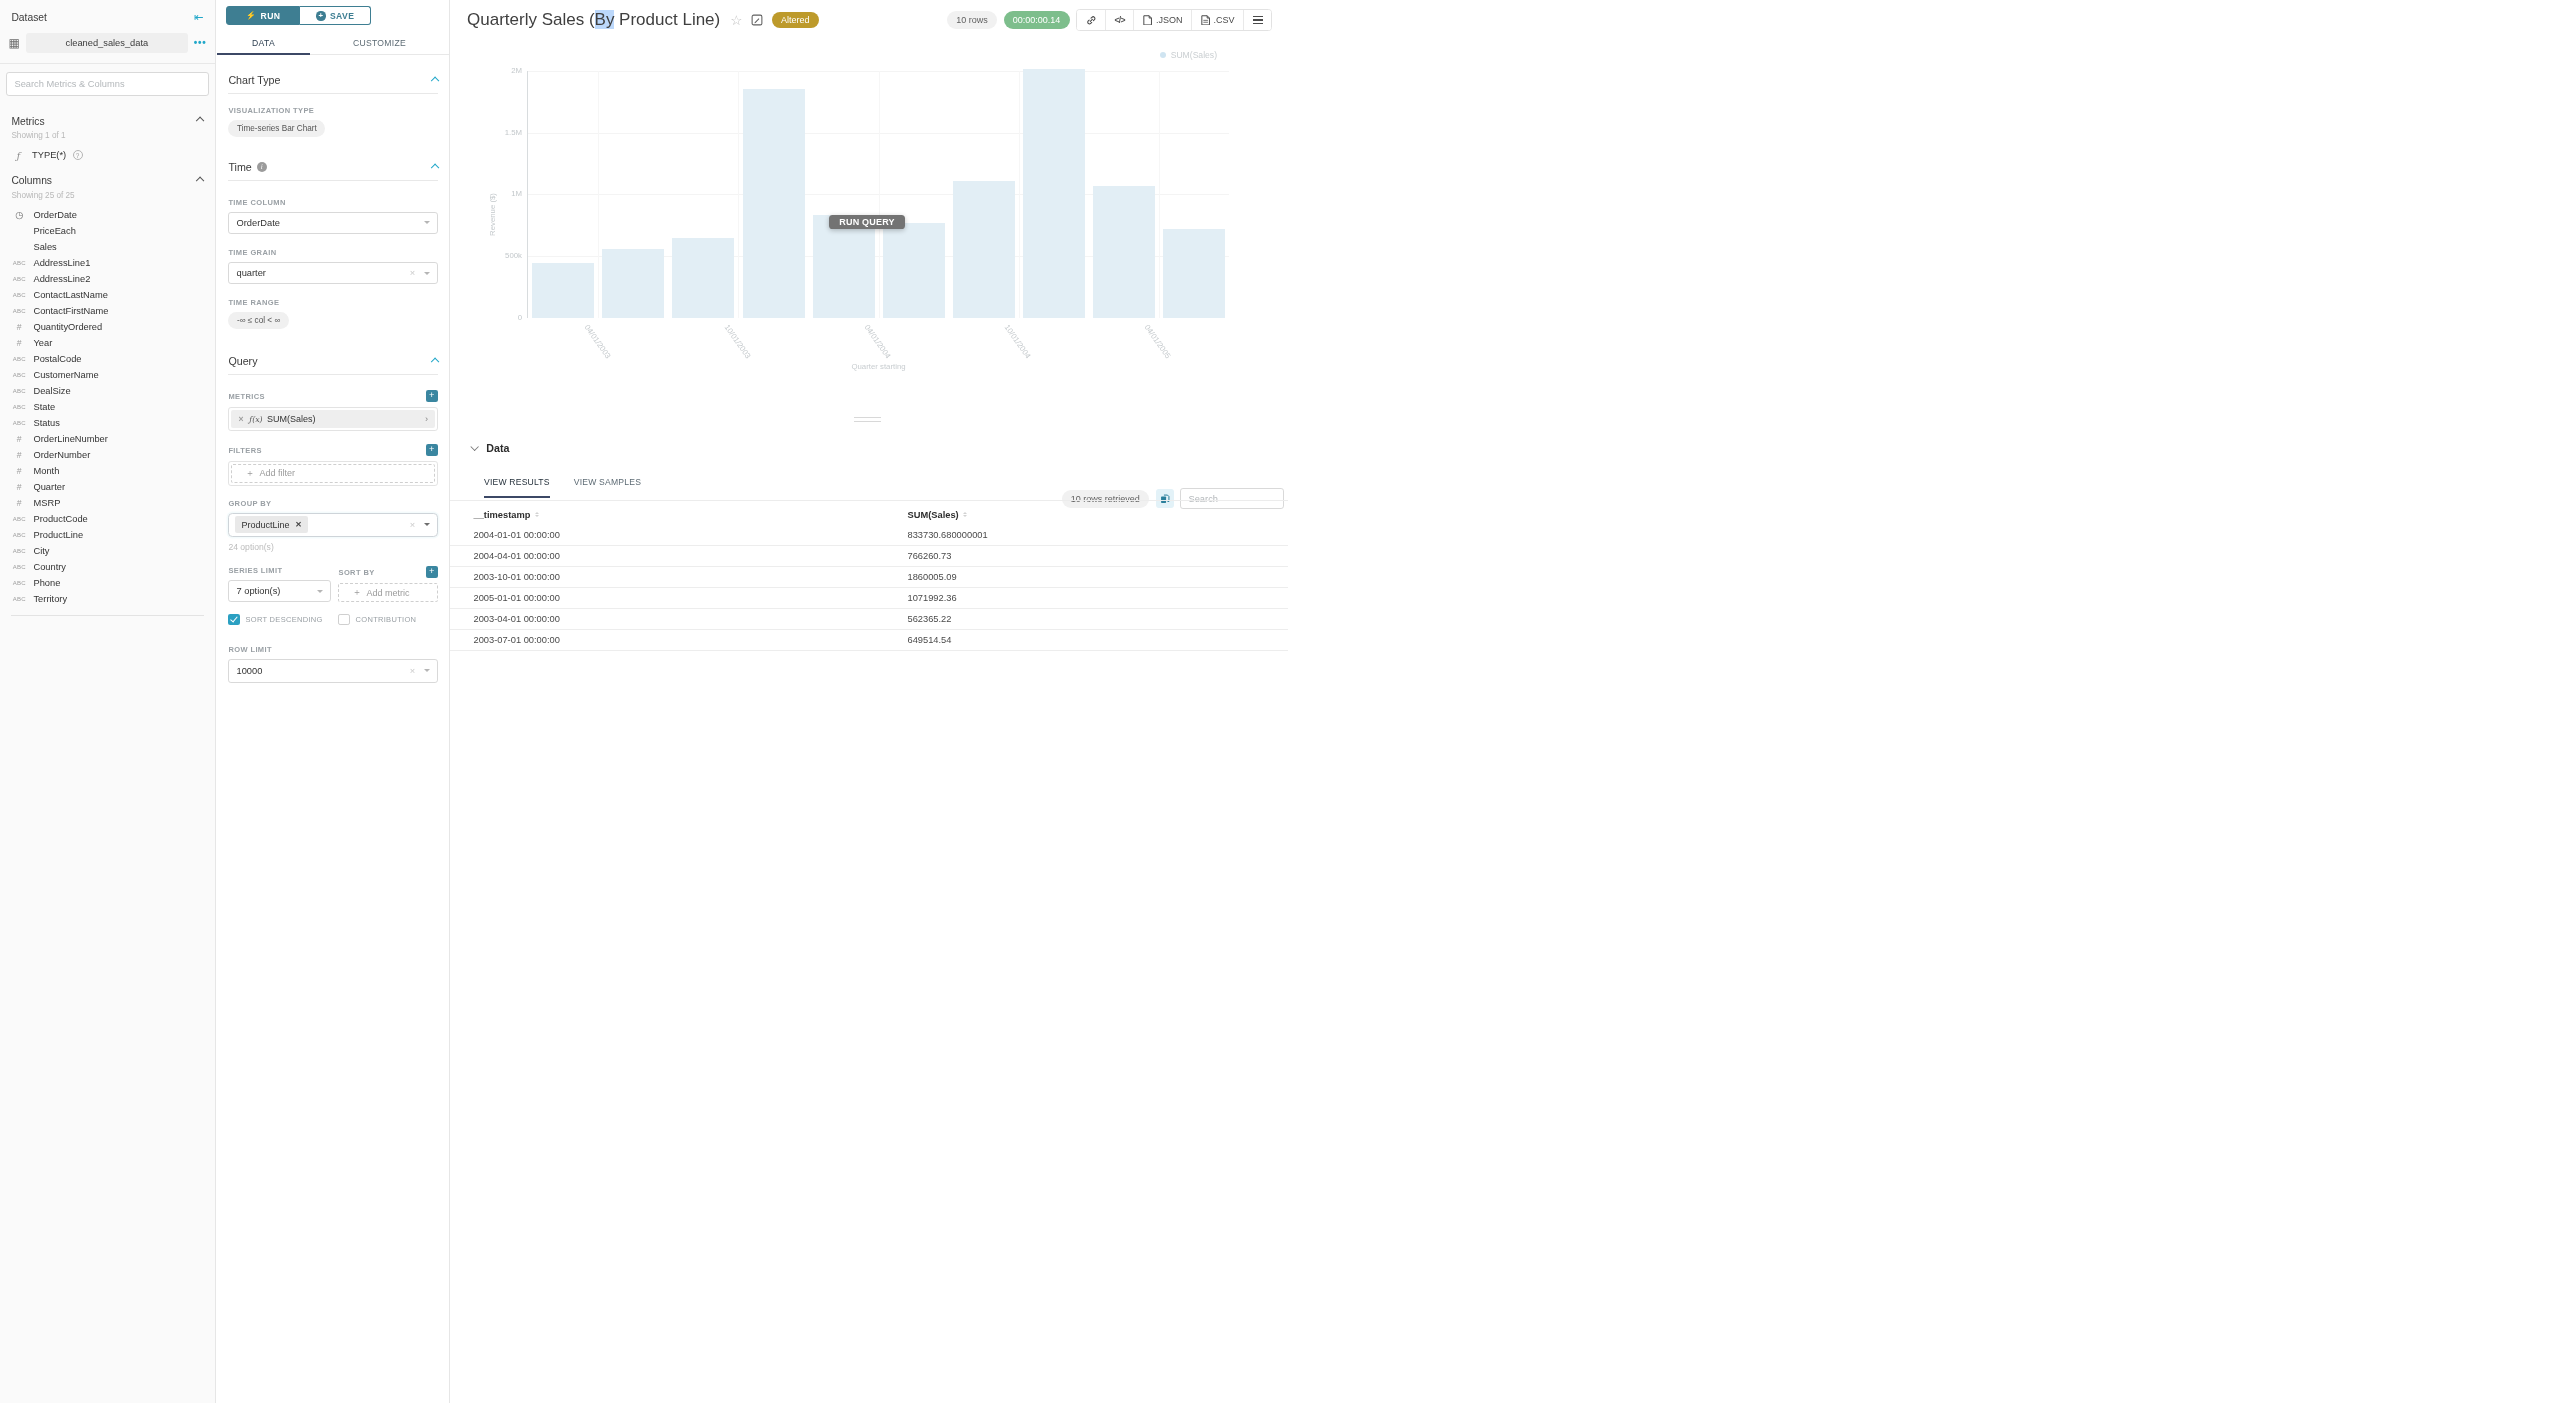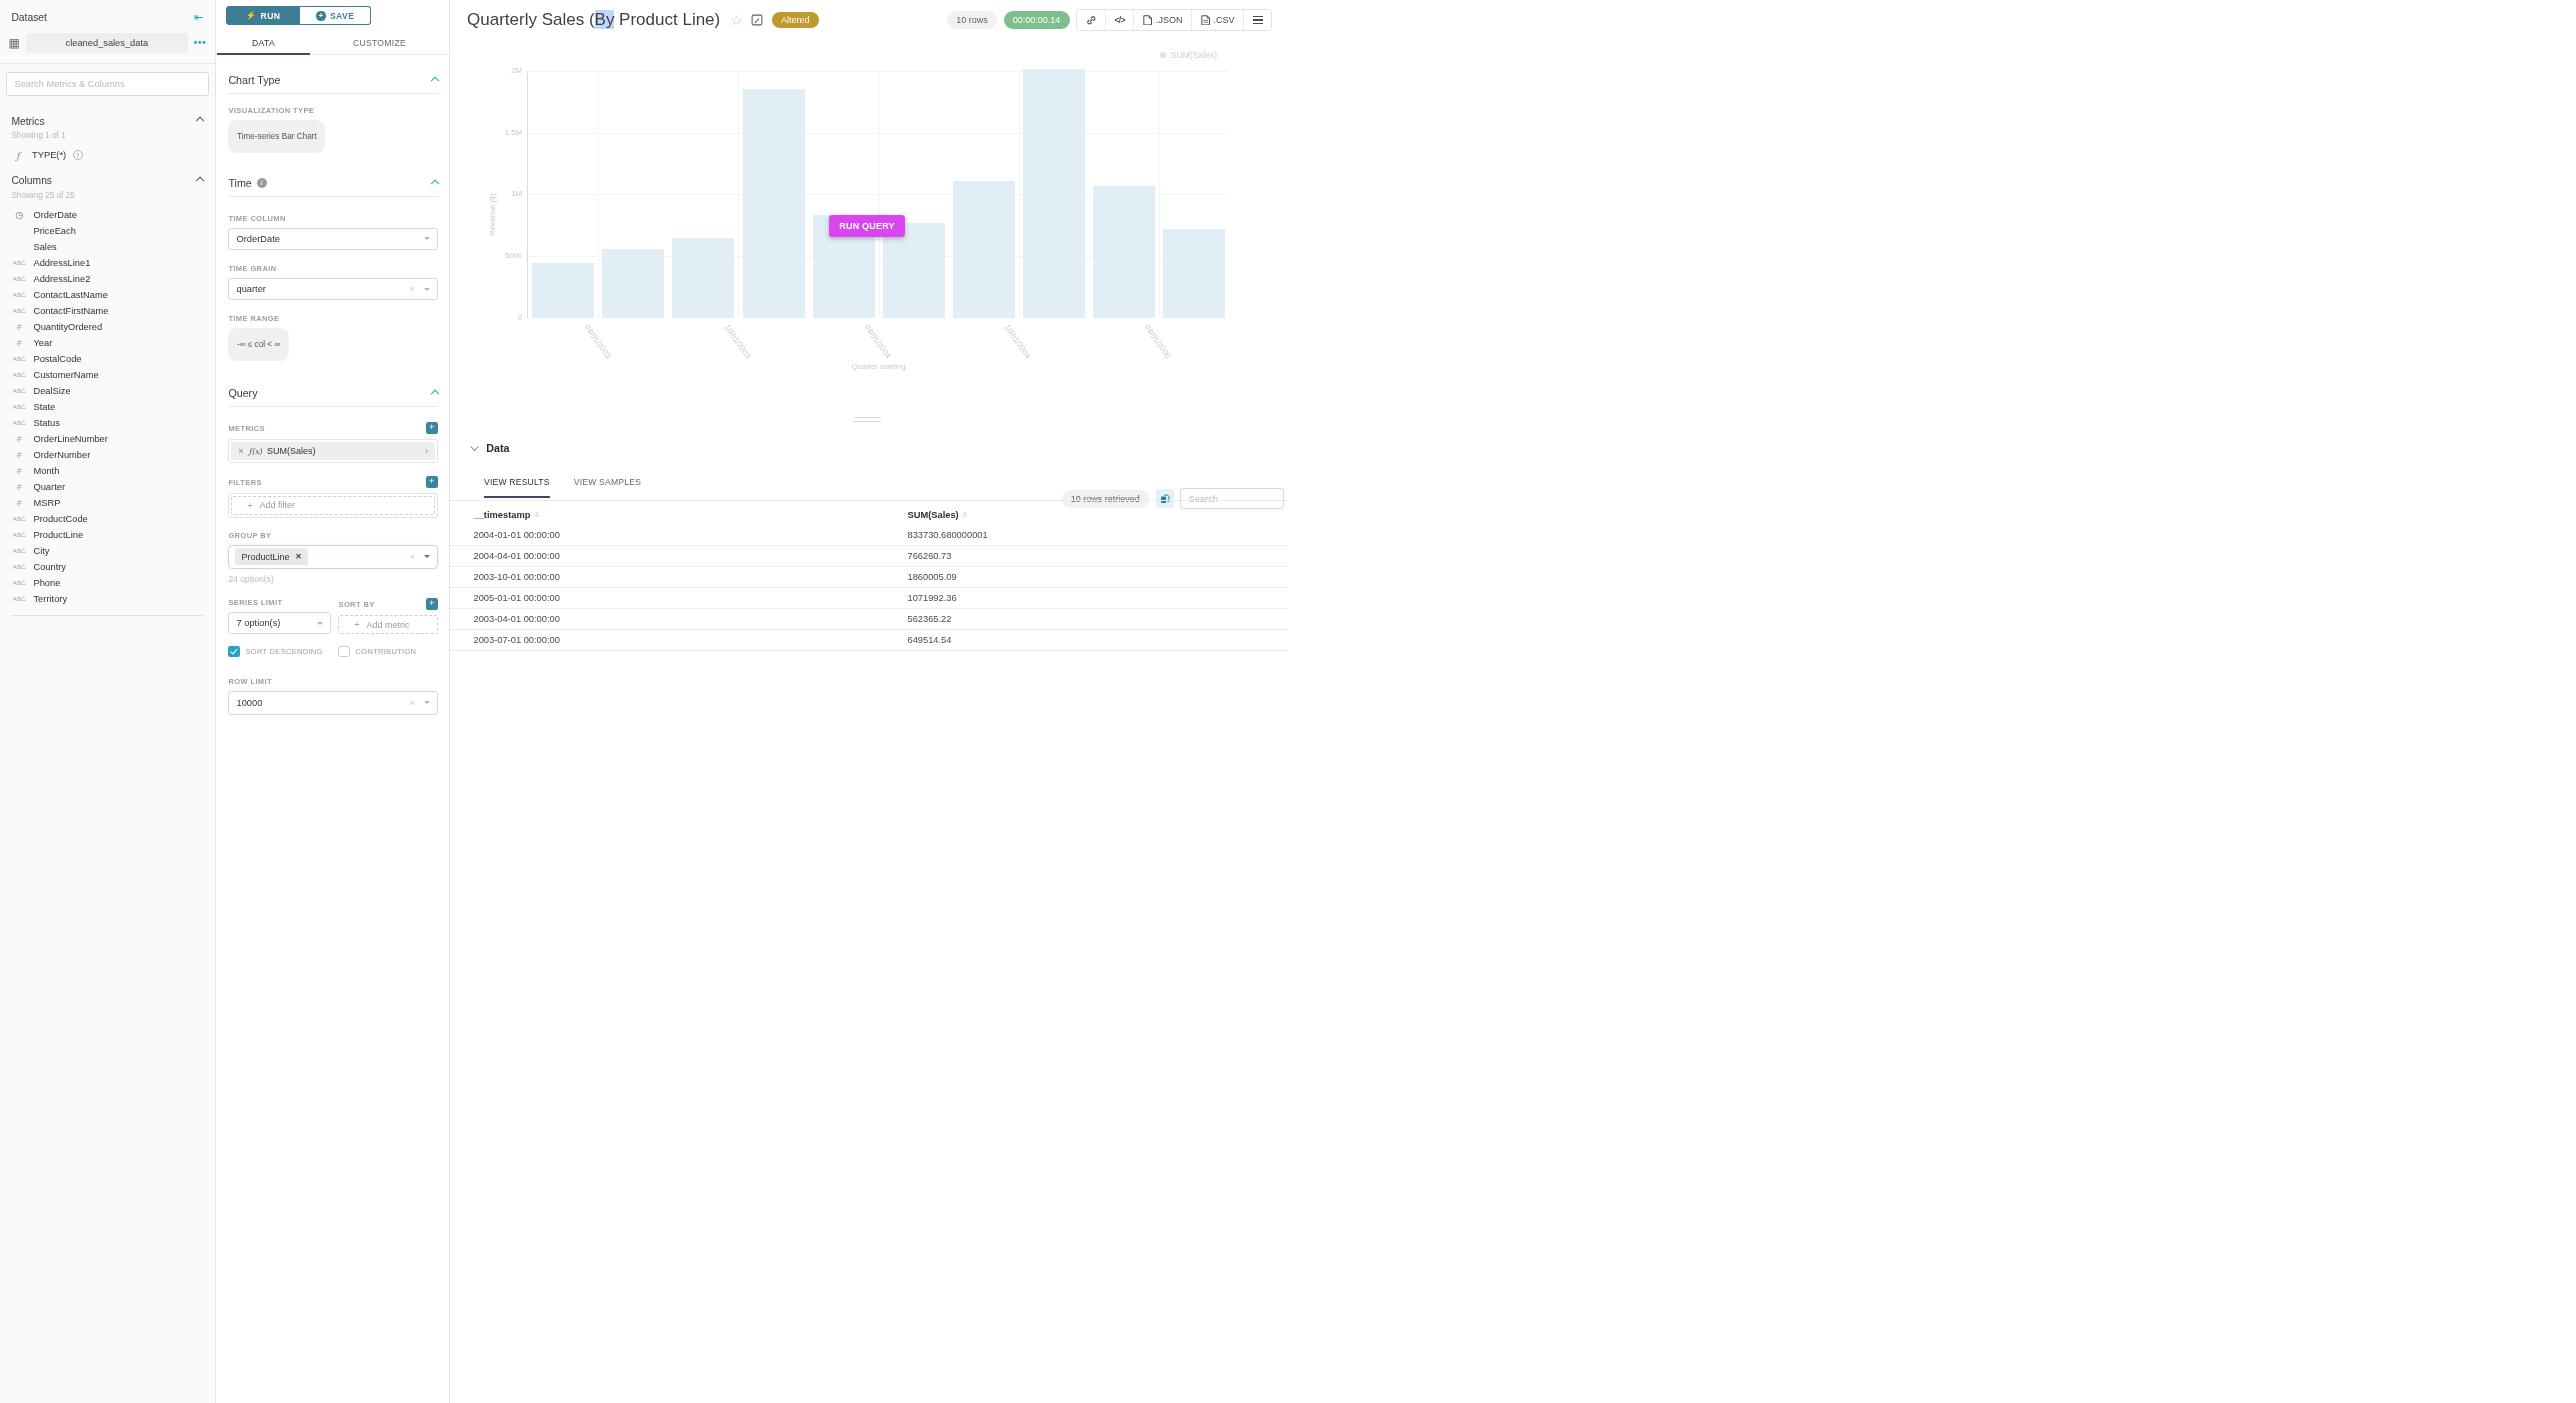--- a/index.html
+++ b/index.html
@@ -50,21 +50,21 @@
   .cp-sec-head { display:flex; justify-content:space-between; align-items:center; padding-bottom:7.1px; border-bottom:0.7px solid #e8e8e8; }
   .cp-sec-title { font-size:10.7px; color:#3b3b3b; display:flex; align-items:center; gap:5px; }
   .chev-teal { width:5.7px; height:5.7px; border-top:1.4px solid #20a7c9; border-right:1.4px solid #20a7c9; transform:rotate(-45deg); margin-top:2.9px; }
   .info-ic { width:10px; height:10px; border-radius:50%; background:#9b9b9b; color:#fff; font-size:6.4px; font-style:italic; font-family:"DejaVu Serif",serif; display:inline-flex; align-items:center; justify-content:center; }
   .cp-label { font-size:7.5px; font-weight:bold; letter-spacing:0.4px; color:#9aa0a5; }
   .lbl-row { display:flex; justify-content:space-between; align-items:center; }
   .plus-btn { width:12px; height:12px; background:#3a86a0; border-radius:2.1px; color:#fff; font-size:9.3px; line-height:11.4px; text-align:center; cursor:pointer; }
   .select { height:22px; border:0.7px solid #d9d9d9; border-radius:2.9px; background:#fff; display:flex; align-items:center; padding:0 7.1px; font-size:9.3px; color:#333; position:relative; cursor:pointer; }
   .caret { position:absolute; right:7.1px; width:0; height:0; border-left:3.2px solid transparent; border-right:3.2px solid transparent; border-top:3.6px solid #b5b5b5; }
   .clear-x { position:absolute; right:21.4px; color:#c9c9c9; font-size:9.3px; }
-  .pill-gray { display:inline-flex; align-items:center; background:#f0f0f0; border-radius:8.6px; height:33px; padding:0 8.6px; font-size:8.2px; color:#555; }
+  .pill-gray { display:inline-flex; align-items:center; background:#f0f0f0; border-radius:8.6px; height:17px; padding:0 8.6px; font-size:8.2px; color:#555; }
   .box { border:0.7px solid #e3e3e3; border-radius:2.9px; padding:2.1px; }
   .metric-pill { background:#eee; border-radius:2.1px; height:18.5px; display:flex; align-items:center; font-size:9px; color:#333; }
   .metric-pill .mx { color:#9e9e9e; padding:0 5.7px 0 7.1px; font-weight:bold; font-size:8.6px; }
   .metric-pill .mfx { font-family:"DejaVu Serif",serif; font-style:italic; font-size:7.8px; color:#555; margin-right:4.3px; }
   .metric-pill .arr { margin-left:auto; color:#8a8a8a; padding:0 6.4px; font-size:9.3px; }
   .dashed { border:0.7px dashed #cfcfcf; border-radius:2.1px; height:19px; display:flex; align-items:center; padding-left:13px; font-size:9px; color:#9b9b9b; gap:5px; }
   .gb-select { border:1.4px solid #ced4d9; border-radius:4.3px; height:24px; display:flex; align-items:center; padding:0 5.7px; position:relative; box-shadow:0 0 0 1.4px rgba(32,167,201,.05); }
   .tag { background:#e9e9e9; border-radius:2.1px; height:17px; display:flex; align-items:center; gap:5.7px; padding:0 6.4px; font-size:9px; color:#333; }
   .tag b { font-size:7.8px; color:#444; }
   .hint { font-size:8.6px; color:#bcbcbc; margin-top:5px; }
@@ -100,21 +100,21 @@
   .legend-label { font-size:8.6px; color:#c9ced1; }
   .y-title { position:absolute; left:21.4px; top:170px; transform:rotate(-90deg); transform-origin:center; font-size:7.8px; color:#c3c8cb; white-space:nowrap; }
   #plot { position:absolute; left:78px; top:31px; width:701px; height:247px; }
   .y-axis-line { position:absolute; left:-0.7px; top:0; width:0.7px; height:247px; background:#d8dcde; }
   .gridline { position:absolute; left:0; width:100%; height:0.7px; background:#f4f4f4; }
   .vgrid { position:absolute; top:0; width:0.7px; height:247px; background:#f6f6f6; }
   .ytick { position:absolute; right:707px; width:43px; text-align:right; font-size:7.8px; color:#c3c8cb; }
   .bar { position:absolute; bottom:0; background:#e2eef5; }
   .xtick { position:absolute; font-size:7.8px; color:#c3c8cb; transform:rotate(55deg); transform-origin:0 0; white-space:nowrap; }
   .x-axis-title { position:absolute; left:78px; width:701px; top:322px; text-align:center; font-size:7.8px; color:#c8cdd0; }
-  .run-query { position:absolute; left:379px; top:175px; width:76px; height:22px; background:#d946ef; color:#fff; border:none; border-radius:3.6px; font-size:9px; font-weight:bold; font-family:inherit; letter-spacing:0.2px; box-shadow:0 1.4px 5.7px rgba(0,0,0,.25); cursor:pointer; }
+  .run-query { position:absolute; left:379px; top:175px; width:76px; height:14px; background:#737373; color:#fff; border:none; border-radius:3.6px; font-size:9px; font-weight:bold; font-family:inherit; letter-spacing:0.2px; box-shadow:0 1.4px 5.7px rgba(0,0,0,.25); cursor:pointer; }
   .drag-handle { position:absolute; left:404px; top:377px; width:27px; cursor:row-resize; }
   .drag-handle span { display:block; height:1.1px; background:#d8d8d8; margin-bottom:2.5px; }
   
   .data-section { position:absolute; top:436px; left:0; right:0; bottom:0; }
   .ds-head { position:absolute; top:5.7px; left:22px; display:flex; align-items:center; gap:8.6px; cursor:pointer; }
   .chev-down { width:5.7px; height:5.7px; border-top:1.4px solid #777; border-right:1.4px solid #777; transform:rotate(135deg); margin-top:-2.1px; }
   .ds-title { font-size:10.7px; font-weight:bold; color:#2b2b2b; }
   .ds-tabs { position:absolute; top:41px; left:34px; display:flex; gap:24px; }
   .ds-tab { font-size:8.6px; letter-spacing:0.2px; color:#5d6b74; padding-bottom:9.3px; cursor:pointer; }
   .ds-tab.active { color:#1f2b36; border-bottom:2.1px solid #3c4866; }

